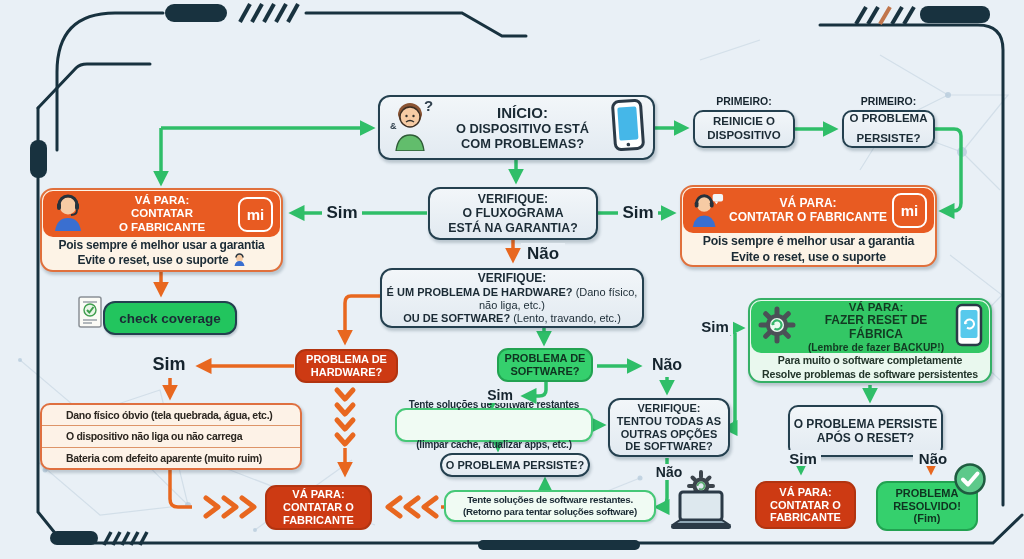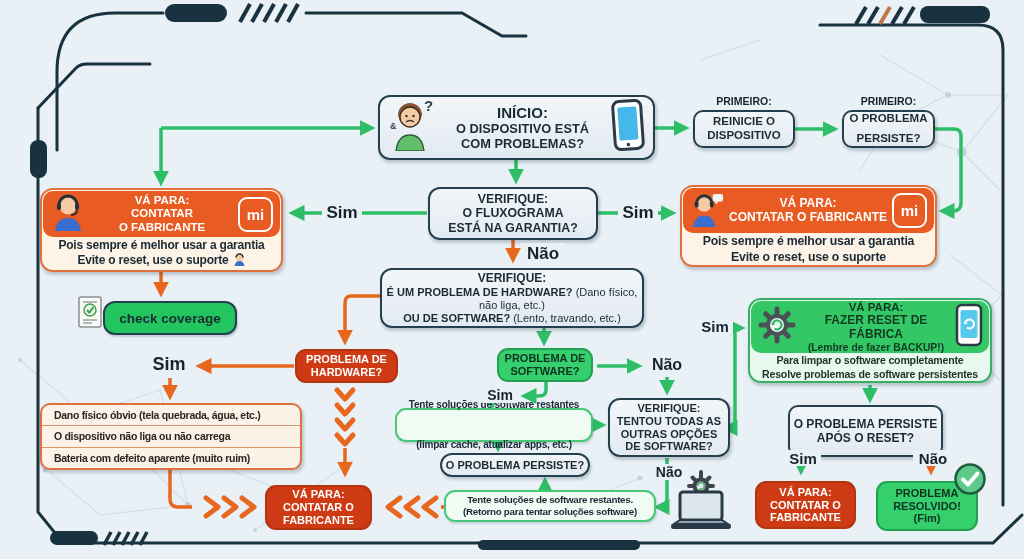--- a/index.html
+++ b/index.html
@@ -28,21 +28,21 @@
                  padding:2px 6px; border-radius:10px; margin:1px; }
   .head-text { flex:1; text-align:center; font-weight:800; line-height:1.15; }
   .card-body { flex:1; display:flex; flex-direction:column; align-items:center; justify-content:center;
                line-height:1.25; font-weight:700; }
   .red-node   { background:#cd3a13; border:2px solid #b23410; border-radius:11px; color:#fff; font-weight:800; }
   .green-node { background:#35d06d; border:2px solid #22a251; border-radius:11px; color:#0f3320; font-weight:800; }
   .soft { background:#f0fbf3; border:2px solid #46c877; border-radius:11px; font-weight:700;
           box-shadow:1px 2px 2px rgba(23,50,70,.15); }
   .list-card { background:#fdf2e7; border:2px solid #df7040; border-radius:10px; padding:0;
                display:flex; flex-direction:column; box-shadow:1.5px 2.5px 3px rgba(23,50,70,.2); }
-  .list-row { flex:1; display:flex; align-items:center; padding:0 12px; font-weight:700; font-size:10.5px;
+  .list-row { flex:1; display:flex; align-items:center; padding:0 24px; font-weight:700; font-size:10.5px;
               letter-spacing:-.3px; white-space:nowrap; border-top:1.5px solid #dd9468; color:#2b2620; }
   .list-row:first-child { border-top:none; }
   .milogo { width:31px; height:31px; border:2.5px solid #fff; border-radius:9px; flex:0 0 auto;
             display:flex; align-items:center; justify-content:center; font-weight:800; font-size:15px; color:#fff; }
   .pill-btn { position:absolute; display:flex; align-items:center; justify-content:center;
               background:#22c55e; border:2px solid #24404f; border-radius:12px; font-weight:700;
               font-size:13.5px; box-shadow:1px 2px 2px rgba(23,50,70,.2); cursor:pointer; }
   .tinyicon { display:inline-block; vertical-align:-2px; margin-left:4px; }
 </style>
 </head>
@@ -301,21 +301,21 @@
       <span>
         <svg width="28" height="44" viewBox="0 0 28 44">
           <rect x="2" y="2" width="24" height="40" rx="5" fill="#fff" stroke="#2b3a47" stroke-width="2.5"></rect>
           <rect x="5.5" y="7" width="17" height="28" rx="2" fill="#57c9ec"></rect>
           <path d="M10 21 a4.5 4.5 0 1 1 2 3.7" stroke="#fff" stroke-width="2" fill="none"></path>
           <path d="M9 18.5 l1 3 2.8-1.4 Z" fill="#fff"></path>
         </svg>
       </span>
     </div>
     <div class="card-body" style="font-size:10.6px;letter-spacing:-.2px;color:#22352a;">
-      <div>Para limpar o software completamente</div>
+      <div>Para muito o software completamente</div>
       <div>Resolve problemas de software persistentes</div>
     </div>
   </div>
 
   <div class="node red-node" style="left:295px;top:349px;width:103px;height:34px;font-size:11px;">
     <div>PROBLEMA DE</div>
     <div>HARDWARE?</div>
   </div>
   <div class="node green-node" style="left:497px;top:348px;width:96px;height:34px;font-size:11px;">
     <div>PROBLEMA DE</div>

